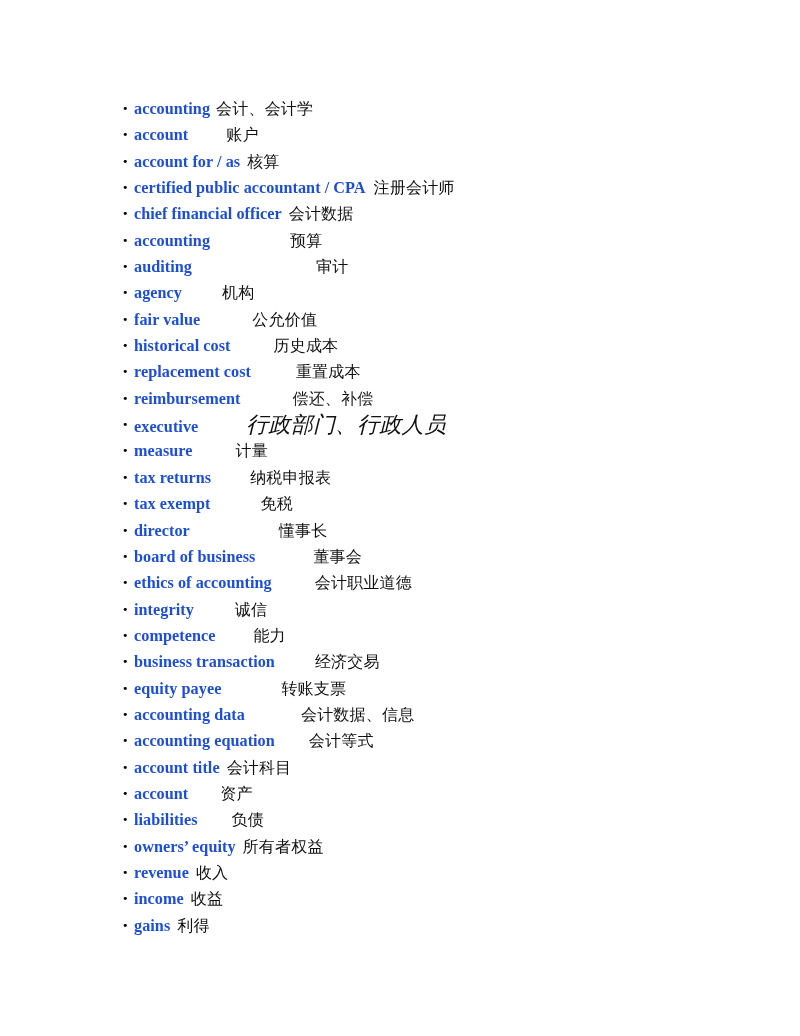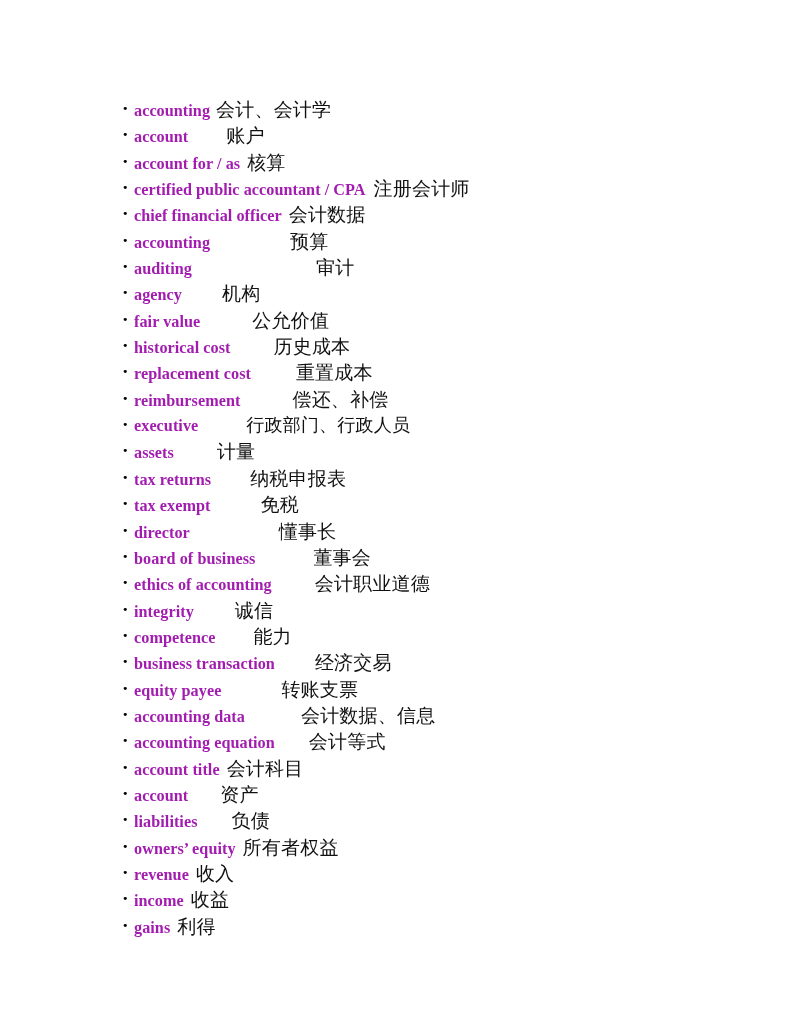--- a/index.html
+++ b/index.html
@@ -65,38 +65,39 @@
     height: 26.35px;
     line-height: 26.35px;
     white-space: pre;
   }
 
   .term-en {
     font-family: "Liberation Serif", "DejaVu Serif", serif;
     font-weight: bold;
     font-size: 16.2px;
     letter-spacing: 0.05px;
-    color: #a21caf;
+    color: #1d4ed8;
   }
 
   .term-gap {
     display: inline-block;
     vertical-align: baseline;
   }
 
   .term-zh {
     font-family: "DejaVu Sans", "Liberation Sans", sans-serif;
     font-weight: normal;
-    font-size: 19px;
+    font-size: 16px;
     color: #111111;
     letter-spacing: 0.2px;
   }
 
   .term-row.zh-large .term-zh {
-    font-size: 18px;
+    font-size: 22px;
+    font-style: italic;
   }
 </style>
 </head>
 <body>
 
 <div class="page" style="background: rgb(255, 255, 255);">
   <ul class="glossary-list">
       <li class="term-row">
         <span class="bullet-marker">•</span>
         <span class="term-content"><span class="term-en">accounting</span><span class="term-gap" style="width: 6px;"></span><span class="term-zh">会计、会计学</span></span>
@@ -144,21 +145,21 @@
       <li class="term-row">
         <span class="bullet-marker">•</span>
         <span class="term-content"><span class="term-en">reimbursement</span><span class="term-gap" style="width: 52px;"></span><span class="term-zh">偿还、补偿</span></span>
       </li>
       <li class="term-row zh-large">
         <span class="bullet-marker">•</span>
         <span class="term-content"><span class="term-en">executive</span><span class="term-gap" style="width: 48px;"></span><span class="term-zh">行政部门、行政人员</span></span>
       </li>
       <li class="term-row">
         <span class="bullet-marker">•</span>
-        <span class="term-content"><span class="term-en">assets</span><span class="term-gap" style="width: 43px;"></span><span class="term-zh">计量</span></span>
+        <span class="term-content"><span class="term-en">measure</span><span class="term-gap" style="width: 43px;"></span><span class="term-zh">计量</span></span>
       </li>
       <li class="term-row">
         <span class="bullet-marker">•</span>
         <span class="term-content"><span class="term-en">tax returns</span><span class="term-gap" style="width: 39px;"></span><span class="term-zh">纳税申报表</span></span>
       </li>
       <li class="term-row">
         <span class="bullet-marker">•</span>
         <span class="term-content"><span class="term-en">tax exempt</span><span class="term-gap" style="width: 50px;"></span><span class="term-zh">免税</span></span>
       </li>
       <li class="term-row">

